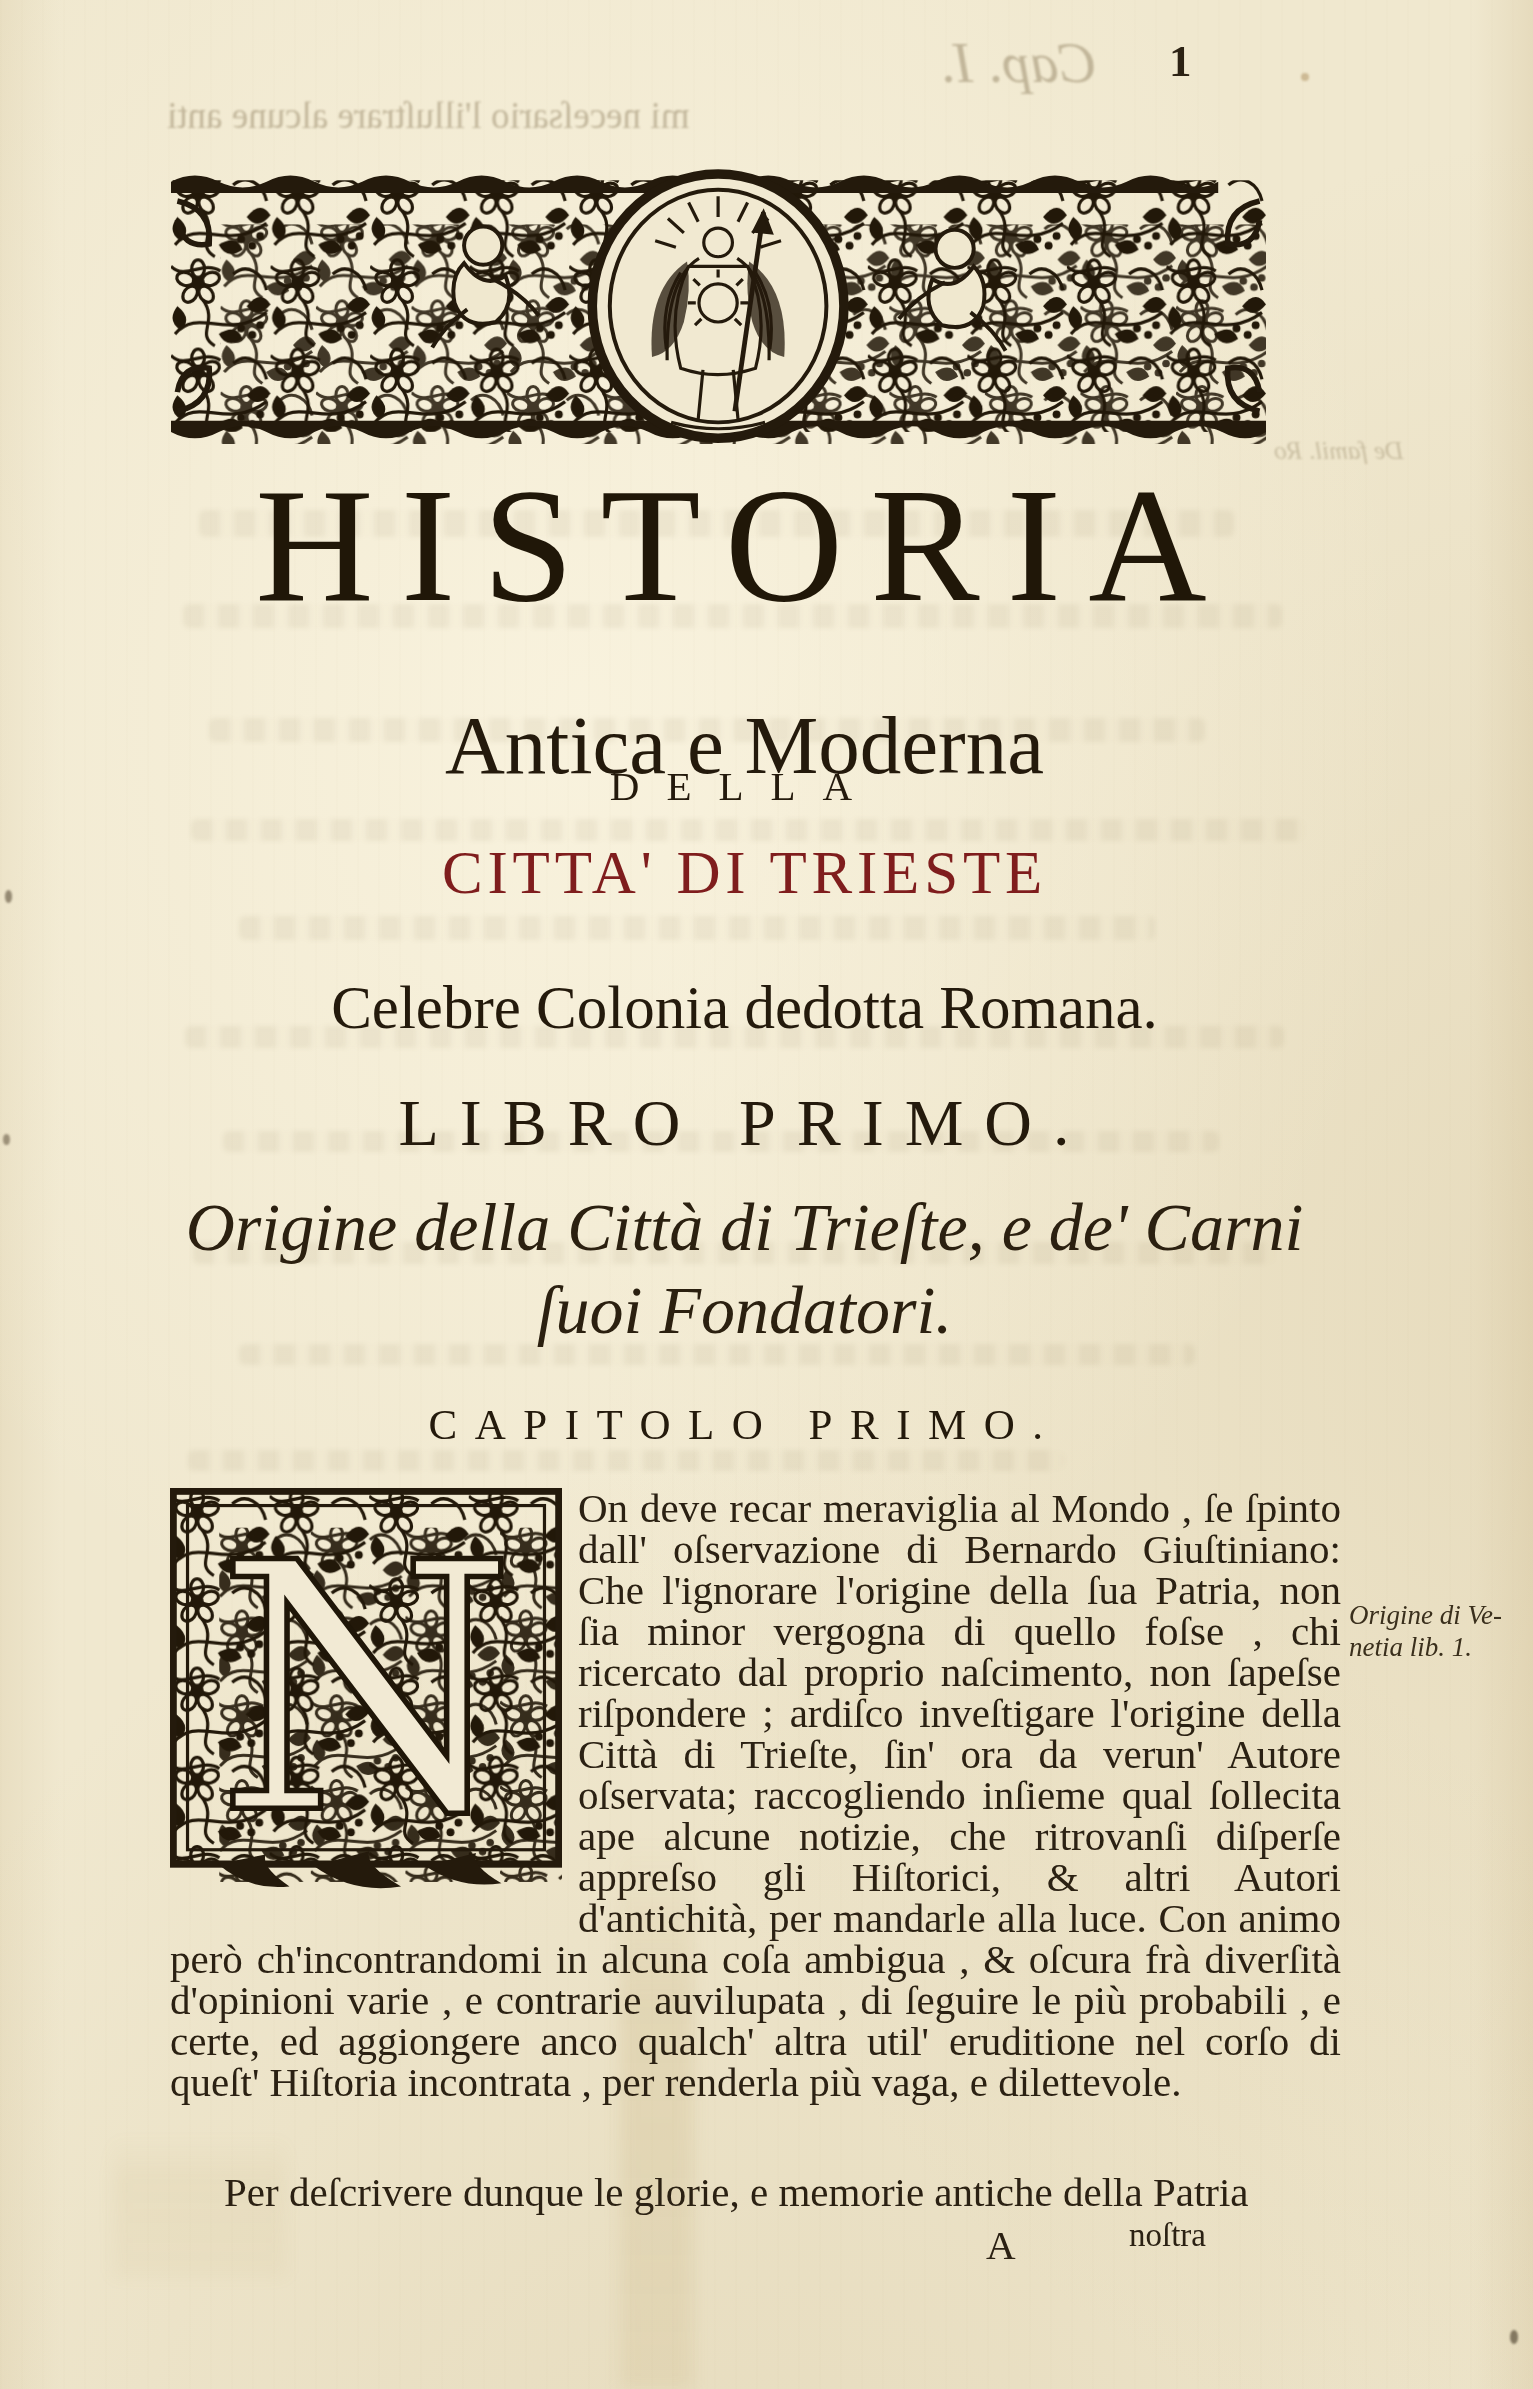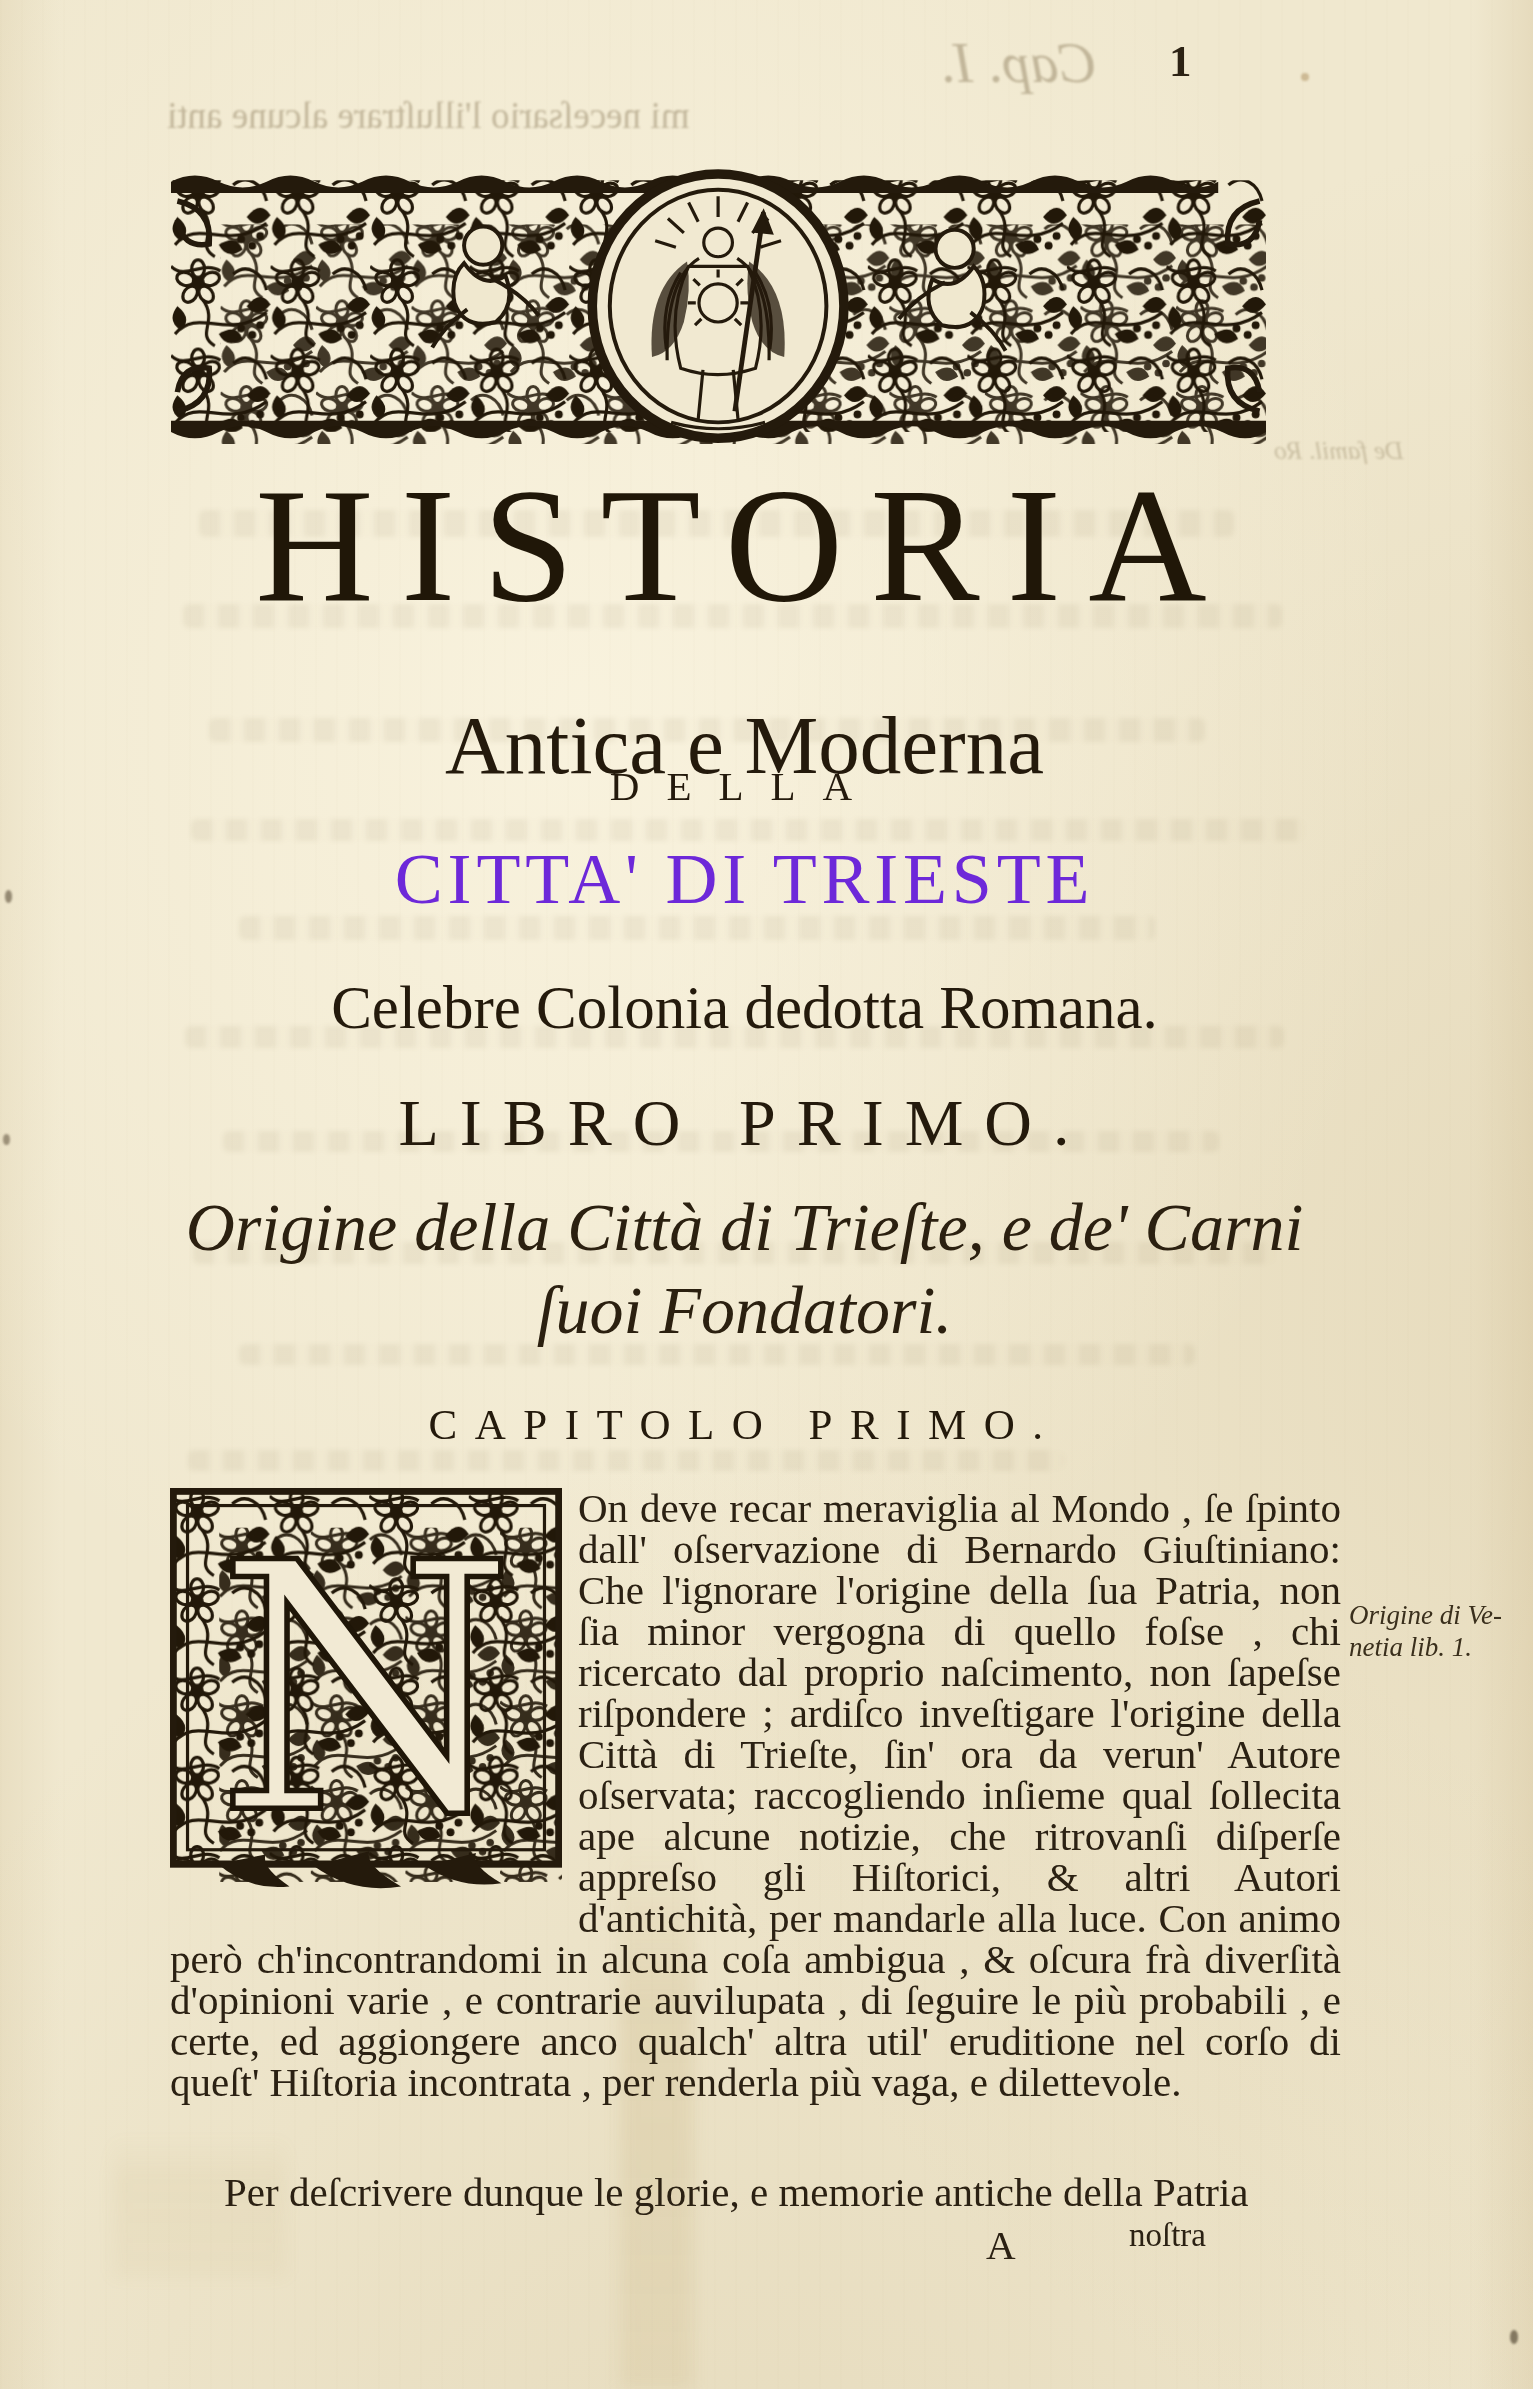--- a/index.html
+++ b/index.html
@@ -24,21 +24,21 @@
     background:repeating-linear-gradient(90deg, rgba(160,140,95,.05) 0 1.6px, rgba(0,0,0,0) 1.6px 21px);
   }
   .txt{position:absolute;white-space:nowrap;}
   .center{left:131px;width:1227px;text-align:center;}
 
   .pagenum{left:1169px;top:35px;font-size:45px;font-weight:bold;color:#2c2214;}
 
   .t-historia{top:451px;font-size:164px;letter-spacing:27px;color:#201708;}
   .t-antica{top:652px;font-size:83px;color:#241a0c;margin-top:45px;}
   .t-della{top:762px;font-size:41px;letter-spacing:27px;color:#241a0c;}
-  .t-citta{top:838px;font-size:72px;letter-spacing:4.8px;color:#6d28d9;}
+  .t-citta{top:838px;font-size:61px;letter-spacing:4.8px;color:#7f1d1d;}
   .t-celebre{top:973px;font-size:61px;color:#241a0c;}
   .t-libro{top:1085px;font-size:66px;letter-spacing:21px;color:#241a0c;}
   .t-arg1{top:1188px;font-size:68px;font-style:italic;color:#2b2010;}
   .t-arg2{top:1271px;font-size:68px;font-style:italic;color:#2b2010;}
   .t-cap{top:1375px;font-size:43px;letter-spacing:17.5px;color:#241a0c;margin-top:25px;}
 
   .body-par{
     position:absolute;left:170px;top:1488px;width:1171px;height:685px;
     font-size:41px;line-height:41px;text-align:justify;color:#2b2113;
     white-space:normal;overflow:hidden;

